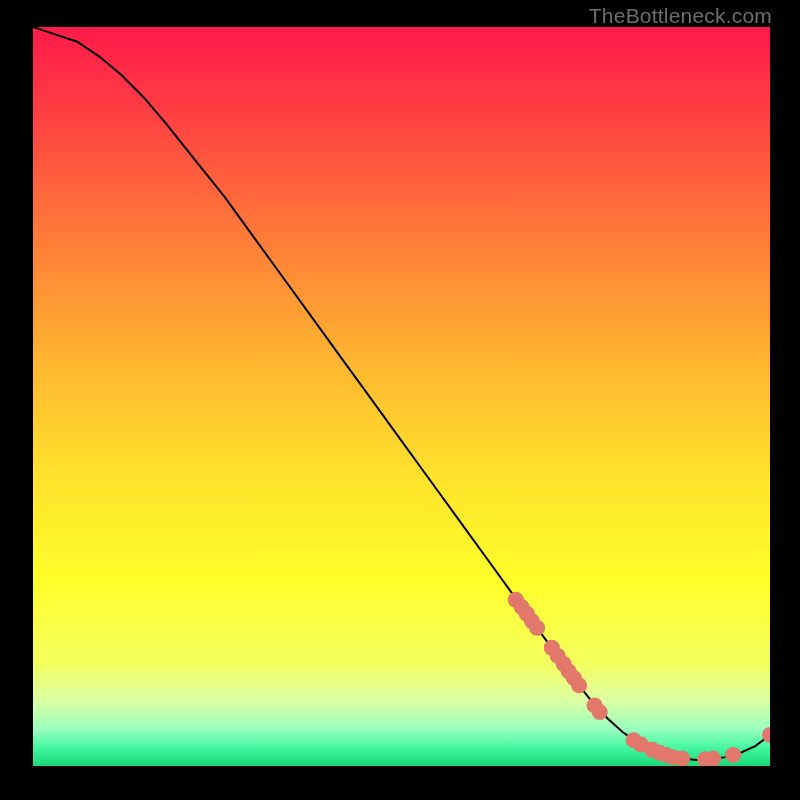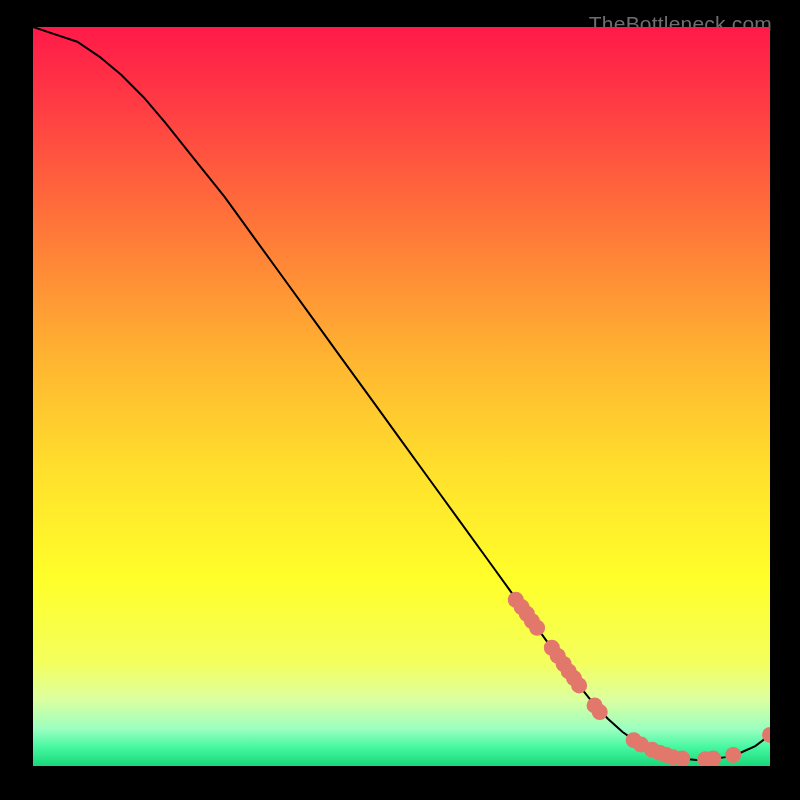--- a/index.html
+++ b/index.html
@@ -18,21 +18,21 @@
   }
   .plot {
     position: absolute;
     left: 33px;
     top: 27px;
     width: 737px;
     height: 739px;
   }
   .watermark {
     position: absolute;
-    top: 12px;
+    top: 4px;
     right: 28px;
     color: #6e6e6e;
     font-size: 21px;
     font-weight: 500;
     letter-spacing: 0.2px;
   }
 </style>
 </head>
 <body>
 

